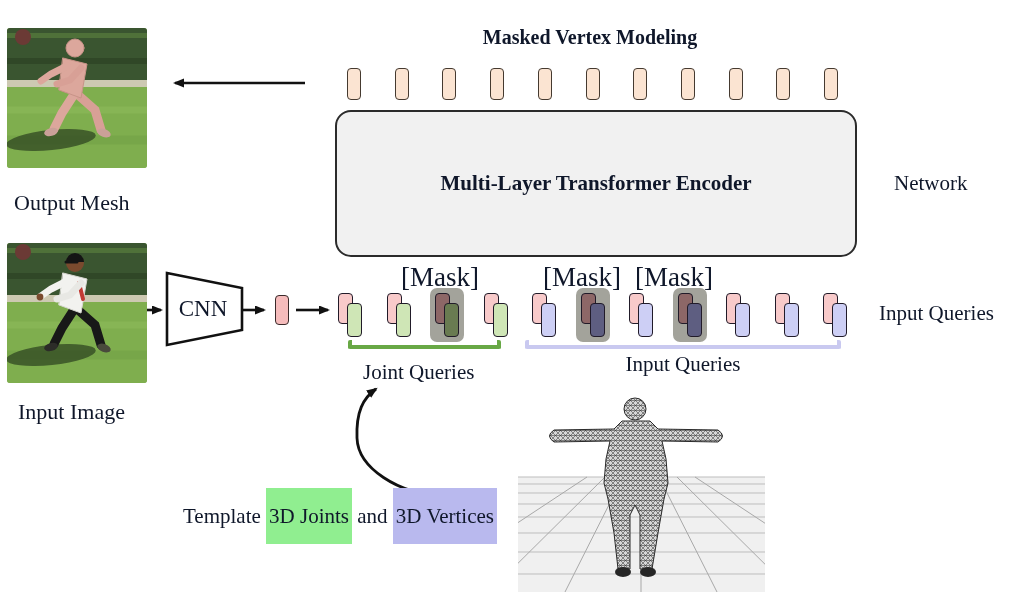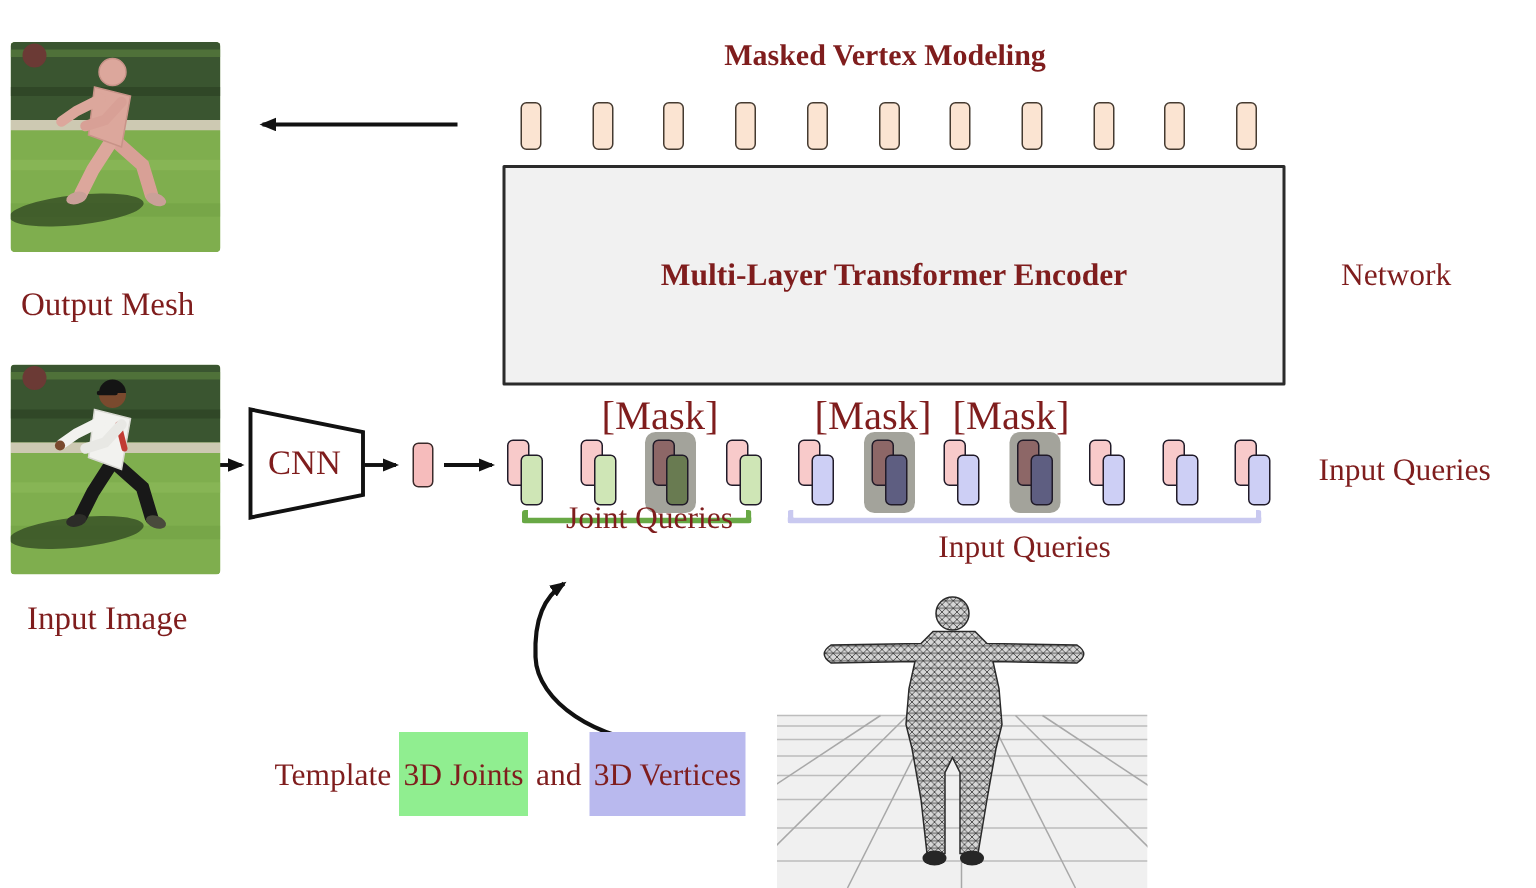--- a/index.html
+++ b/index.html
@@ -1,26 +1,26 @@
 <!DOCTYPE html>
 <html style="--coordinate-token: #fbe4d2; --image-token: #f6bcbc; --pink-token: #f8caca; --joint-token: #cfe6b6; --vertex-token: #cdcff5; --masked-bg: #a3a39b; --masked-pink: #8d6767; --masked-joint: #697b51; --masked-vertex: #5e5e81; --joint-bracket: #68a845; --vertex-bracket: #c9c9f0; --joints-highlight: #90ee90; --vertices-highlight: #b9b9ee; --encoder-fill: #f1f1f1;"><head>
 <meta charset="utf-8">
 <style>
   html,body{margin:0;padding:0;background:#fff;}
   #canvas{
     position:relative;width:1024px;height:592px;background:#fff;overflow:hidden;
-    font-family:"Liberation Serif","DejaVu Serif",serif;color:#7f1d1d;
+    font-family:"Liberation Serif","DejaVu Serif",serif;color:#0f172a;
   }
   .abs{position:absolute;}
   .lbl{font-size:21px;line-height:23px;white-space:nowrap;}
   .cap{font-size:22px;}
   #fig-title{left:455px;top:26px;width:270px;text-align:center;font-weight:bold;font-size:20px;}
   #encoder-box{
     left:335px;top:110px;width:522px;height:147px;background:var(--encoder-fill);
-    border:2px solid #2b2b2b;border-radius:1px;box-sizing:border-box;
+    border:2px solid #2b2b2b;border-radius:16px;box-sizing:border-box;
     display:flex;flex-direction:column;align-items:center;justify-content:center;
     font-weight:bold;font-size:21px;line-height:27px;text-align:center;
   }
   #svg-overlay{left:0;top:0;width:1024px;height:592px;pointer-events:none;}
   .coord-token{position:absolute;width:14px;height:32px;background:var(--coordinate-token);
     border:1.6px solid #453a30;border-radius:4px;box-sizing:border-box;}
   .pair{position:absolute;width:34px;height:54px;}
   .pair.masked::before{content:'';position:absolute;left:-5px;top:-5px;width:34px;height:54px;
     background:var(--masked-bg);border-radius:7px;}
   .tok{position:absolute;width:15px;border:1.7px solid #211b29;border-radius:4px;box-sizing:border-box;}
@@ -28,21 +28,21 @@
   .tok.front{left:9px;top:10px;height:34px;}
   .pair.joint .front{background:var(--joint-token);}
   .pair.vertex .front{background:var(--vertex-token);}
   .pair.masked .back{background:var(--masked-pink);}
   .pair.joint.masked .front{background:var(--masked-joint);}
   .pair.vertex.masked .front{background:var(--masked-vertex);}
   .mask-lbl{font-size:27px;width:80px;text-align:center;top:262px;}
   .bracket{height:9px;box-sizing:border-box;border-bottom-style:solid;border-left-style:solid;border-right-style:solid;border-top:none;}
   #joint-bracket{left:348px;top:340px;width:153px;border-color:var(--joint-bracket);border-width:0 4px 4px 4px;border-radius:2px;}
   #vertex-bracket{left:525px;top:340px;width:316px;border-color:var(--vertex-bracket);border-width:0 4px 4px 4px;border-radius:2px;}
-  #joint-queries-label{left:363px;top:334px;width:140px;text-align:center;}
+  #joint-queries-label{left:363px;top:361px;width:140px;}
   #vertex-queries-label{left:608px;top:353px;width:150px;text-align:center;}
   #coords-label{left:875px;top:73px;}
   #network-label{left:894px;top:172px;}
   #input-queries-label{left:879px;top:302px;}
   #cnn-label{left:171px;top:296px;width:64px;text-align:center;font-size:23px;}
   #cnn-input-token{left:275px;top:295px;width:14px;height:30px;background:var(--image-token);
     border:1.7px solid #3a2a2a;border-radius:4px;box-sizing:border-box;}
   #output-mesh-caption{left:14px;top:190px;}
   #input-image-caption{left:18px;top:399px;}
   .photo{width:140px;height:140px;border-radius:3px;overflow:hidden;}

